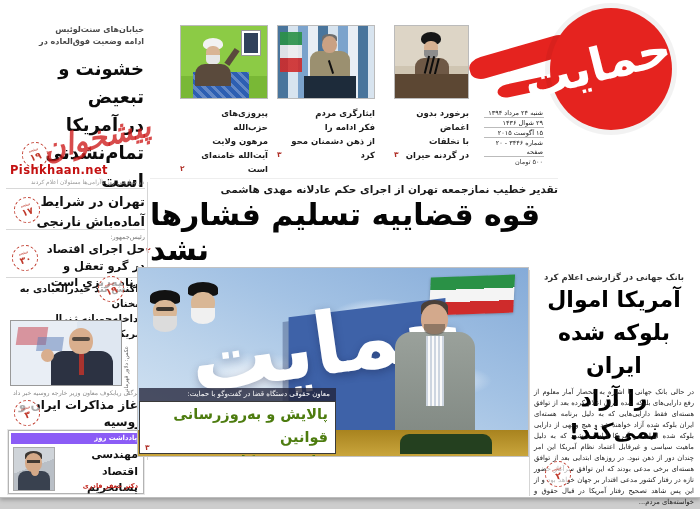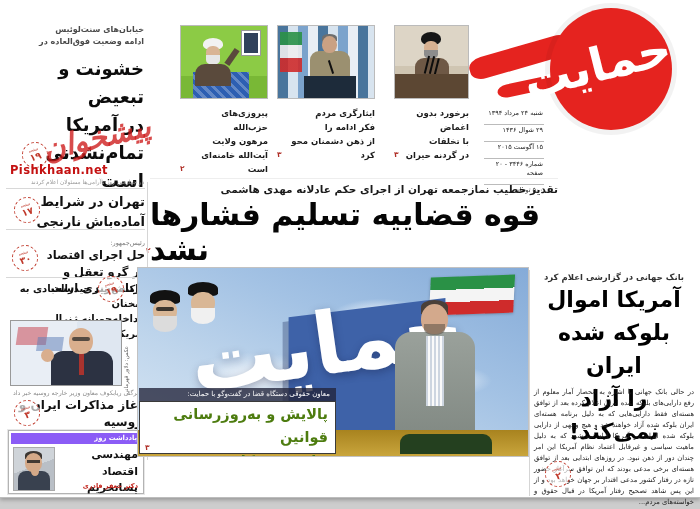--- a/index.html
+++ b/index.html
@@ -14,21 +14,21 @@
   .logo-circle{left:550px;top:8px;width:122px;height:122px;border-radius:50%;
                background:#e5231f;box-shadow:0 0 0 5px rgba(0,0,0,.05);}
   .logo-text{position:absolute;left:0;top:26px;width:100%;text-align:center;
              font-size:47px;font-weight:900;color:#fff;transform:rotate(-14deg);
              letter-spacing:-3px;}
   .swoosh{background:#e5231f;border-radius:14px/9px;}
   .swoosh.s1{left:468px;top:46px;width:104px;height:22px;transform:rotate(-16deg);}
   .swoosh.s2{left:497px;top:80px;width:62px;height:13px;transform:rotate(-12deg);}
   .dates{left:484px;top:108px;width:60px;}
   .date-line{font-size:6.5px;color:#222;text-align:right;direction:rtl;
-             padding:1px 1px 7px 0;border-bottom:1px solid #bbb;line-height:1.25;}
+             padding:1px 1px 0 0;border-bottom:1px solid #bbb;line-height:1.25;}
   .date-line:last-child{border-bottom:none;color:#333;}
 
   
   .stamp{position:absolute;width:24px;height:24px;border:1px dashed #c0392b;border-radius:50%;
          color:#c0392b;display:flex;flex-direction:column;align-items:center;justify-content:center;
          transform:rotate(-18deg);background:rgba(255,255,255,.65);line-height:1;}
   .stamp i{font-style:normal;font-size:4px;}
   .stamp b{font-size:9.5px;font-weight:900;}
   .pnum{position:absolute;font-size:7.5px;font-weight:700;color:#b03028;}
 
@@ -37,21 +37,21 @@
   .lead .kick{font-size:8px;color:#4a4a4a;line-height:1.5;font-weight:700;}
   .lead .hl{margin-top:7px;font-size:18px;font-weight:900;color:#0c0c0c;line-height:1.55;}
   .wm-script{left:42px;top:120px;font-size:30px;font-weight:900;font-style:italic;
              color:rgba(205,25,25,.78);transform:rotate(-13deg);}
   .wm-site{left:10px;top:163px;font-size:11.5px;font-weight:800;color:#c41111;letter-spacing:.4px;}
 
   
   .subline{left:6px;top:179px;width:138px;font-size:5.8px;color:#999;text-align:right;}
   .sb-div{left:6px;width:139px;height:0;border-top:1px solid #d8d8d8;}
   .sb-item{left:6px;width:139px;text-align:right;}
-  .sb-item .k{font-size:6.5px;color:#777;margin-top:6px;}
+  .sb-item .k{font-size:6.5px;color:#777;}
   .i1{top:192px;font-size:13px;font-weight:900;line-height:1.5;color:#111;}
   .i2l{font-size:11.5px;font-weight:900;line-height:1.45;color:#111;}
   .i3{top:281px;font-size:10px;font-weight:900;line-height:1.5;color:#111;}
   .vrule{width:0;border-left:1px solid #d5d5d5;}
 
   .ph-ryab{left:10px;top:320px;width:110px;height:64px;border:1px solid #999;overflow:hidden;
            background:linear-gradient(100deg,#e9eef5 0 55%,#dfe7f1 55% 100%);}
   .ph-ryab .scr1{position:absolute;left:6px;top:6px;width:30px;height:18px;background:#c94a56;opacity:.55;transform:skew(-8deg);}
   .ph-ryab .scr2{position:absolute;left:26px;top:16px;width:26px;height:14px;background:#5a79b5;opacity:.5;transform:skew(-8deg);}
   .ph-ryab .head{position:absolute;left:58px;top:7px;width:24px;height:26px;border-radius:50% 50% 46% 46%;

